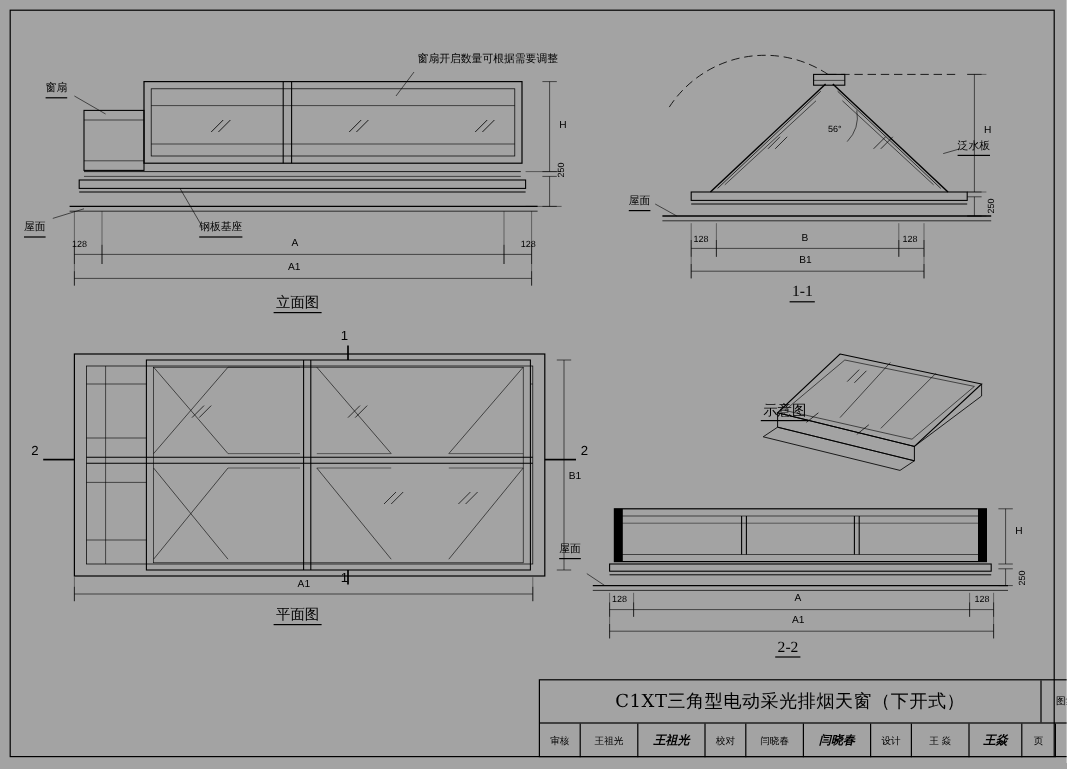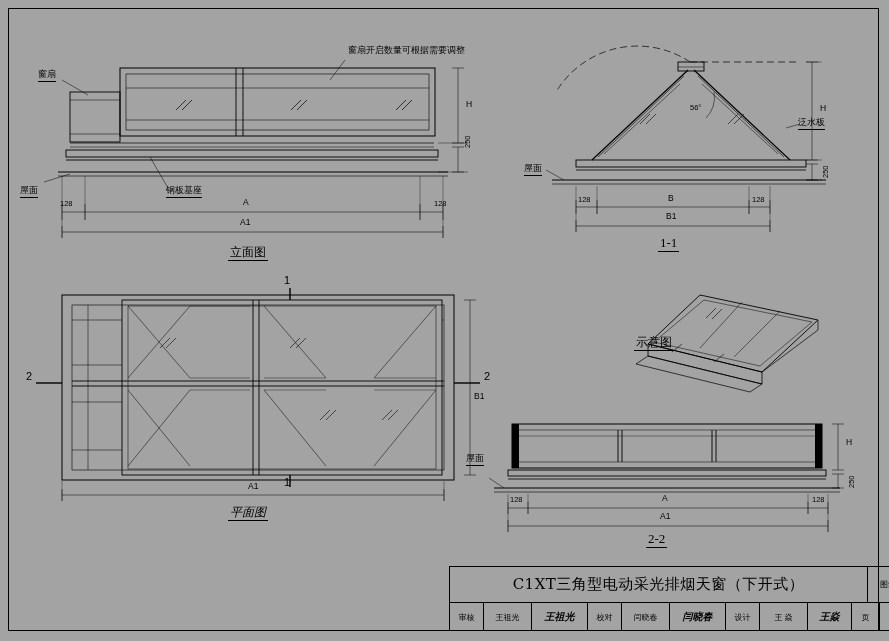--- a/index.html
+++ b/index.html
@@ -306,21 +306,21 @@
   <div class="lbl tiny" style="left:578px;top:196px;">128</div>
   <div class="lbl tiny" style="left:752px;top:196px;">128</div>
   <div class="lbl title-u" style="left:658px;top:236px;font-size:13px;font-family:'Liberation Serif',serif;">1-1</div>
 
   <div class="lbl" style="left:284px;top:274px;font-size:11px;">1</div>
   <div class="lbl" style="left:284px;top:476px;font-size:11px;">1</div>
   <div class="lbl" style="left:26px;top:370px;font-size:11px;">2</div>
   <div class="lbl" style="left:484px;top:370px;font-size:11px;">2</div>
   <div class="lbl dim" style="left:474px;top:392px;">B1</div>
   <div class="lbl dim" style="left:248px;top:482px;">A1</div>
-  <div class="lbl title-u" style="left:228px;top:506px;font-style:italic;">平面图</div>
+  <div class="lbl title-u" style="left:228px;top:506px;">平面图</div>
 
   <div class="lbl title-u" style="left:634px;top:336px;">示意图</div>
 
   <div class="lbl lbl-cn und" style="left:466px;top:454px;">屋面</div>
   <div class="lbl dim" style="left:846px;top:438px;">H</div>
   <div class="lbl tiny" style="left:848px;top:488px;transform:rotate(-90deg);transform-origin:left top;">250</div>
   <div class="lbl dim" style="left:662px;top:494px;">A</div>
   <div class="lbl dim" style="left:660px;top:512px;">A1</div>
   <div class="lbl tiny" style="left:510px;top:496px;">128</div>
   <div class="lbl tiny" style="left:812px;top:496px;">128</div>

